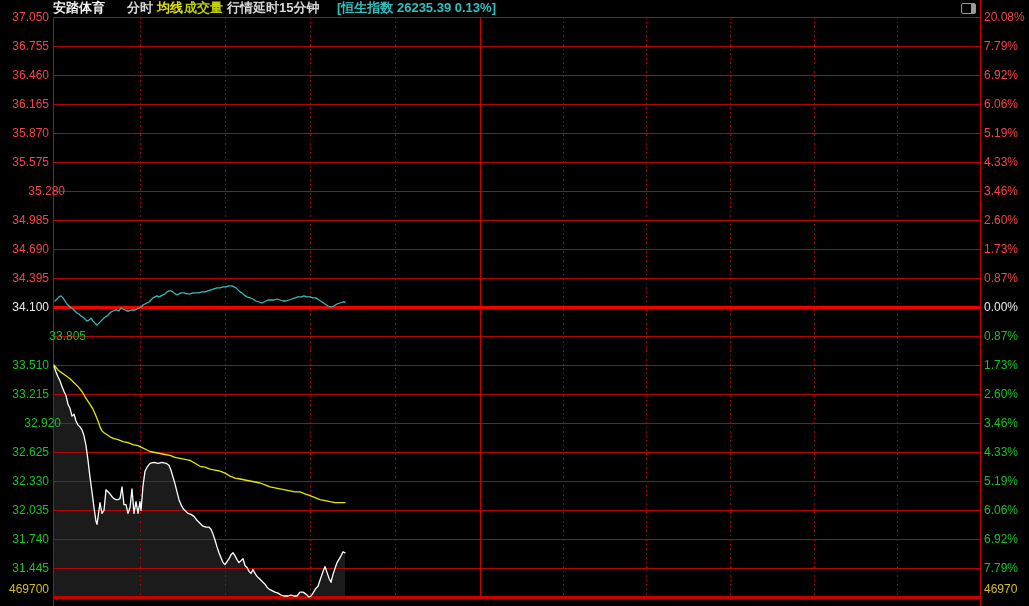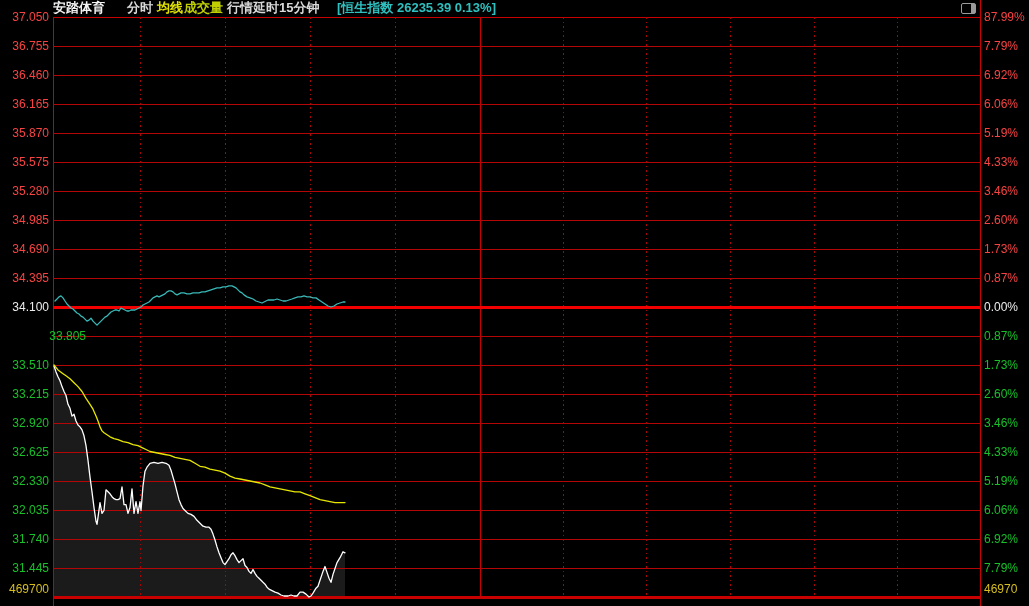--- a/index.html
+++ b/index.html
@@ -88,38 +88,38 @@
       <polyline points="55,301.0 57,299.0 59,296.9 61,295.9 63,297.9 65,301.0 67,304.0 69,306.0 71,308.0 73,309.0 75,311.0 77,313.0 79,314.0 81,316.1 83,317.1 85,319.1 87,321.1 89,320.1 91,318.1 93,321.1 95,323.1 97,325.1 99,323.1 101,321.1 103,319.1 105,317.1 107,316.1 109,314.0 111,312.0 113,311.0 115,310.0 117,310.0 119,311.0 121,308.0 123,309.0 125,310.0 127,311.0 129,311.0 131,310.0 133,310.0 135,310.0 137,309.0 139,308.0 141,307.0 143,305.0 145,304.0 147,303.0 149,302.0 151,300.0 153,297.9 155,296.9 157,295.9 159,296.9 161,295.9 163,294.9 165,293.9 167,291.9 169,290.9 171,290.9 173,291.9 175,293.9 177,294.9 179,293.9 181,292.9 184,292.9 187,293.9 190,293.9 193,292.9 196,292.9 199,292.9 202,291.9 205,291.9 208,290.9 211,289.9 214,288.9 217,287.9 220,287.9 223,286.9 226,286.9 229,285.9 232,285.9 234,286.9 236,287.9 238,289.9 240,291.9 242,292.9 244,294.9 247,296.9 250,297.9 253,299.0 256,301.0 259,302.0 262,303.0 264,302.0 266,301.0 268,300.0 271,300.0 274,300.0 277,299.0 280,300.0 283,301.0 286,301.0 289,300.0 292,299.0 295,297.9 298,296.9 301,296.9 304,295.9 307,296.9 310,296.9 313,297.9 316,297.9 319,300.0 322,302.0 325,304.0 328,306.0 331,307.0 334,306.0 337,304.0 340,303.0 343,302.0 345,302.0" fill="none" stroke="#3ab8b8" stroke-width="1.3" stroke-linejoin="round" stroke-linecap="round"></polyline>
     </svg>
 
   <div id="left-axis">
       <div class="axlabel left role-up" style="top: 9px;">37.050</div>
       <div class="axlabel left role-up" style="top: 38px;">36.755</div>
       <div class="axlabel left role-up" style="top: 67px;">36.460</div>
       <div class="axlabel left role-up" style="top: 96px;">36.165</div>
       <div class="axlabel left role-up" style="top: 125px;">35.870</div>
       <div class="axlabel left role-up" style="top: 154px;">35.575</div>
-      <div class="axlabel left role-up" style="top: 183px;">35.280</div>
+      <div class="axlabel left role-up" style="top: 183px; padding-left: 16px;">35.280</div>
       <div class="axlabel left role-up" style="top: 212px;">34.985</div>
       <div class="axlabel left role-up" style="top: 241px;">34.690</div>
       <div class="axlabel left role-up" style="top: 270px;">34.395</div>
       <div class="axlabel left role-flat" style="top: 299px;">34.100</div>
       <div class="axlabel left role-down" style="top: 328px; padding-left: 37px;">33.805</div>
       <div class="axlabel left role-down" style="top: 357px;">33.510</div>
       <div class="axlabel left role-down" style="top: 386px;">33.215</div>
-      <div class="axlabel left role-down" style="top: 415px;">32.920</div>
+      <div class="axlabel left role-down" style="top: 415px; margin-left: 12px;">32.920</div>
       <div class="axlabel left role-down" style="top: 444px;">32.625</div>
       <div class="axlabel left role-down" style="top: 473px;">32.330</div>
       <div class="axlabel left role-down" style="top: 502px;">32.035</div>
       <div class="axlabel left role-down" style="top: 531px;">31.740</div>
       <div class="axlabel left role-down" style="top: 560px;">31.445</div>
       <div class="axlabel left role-vol" style="top: 581px;">469700</div>
     </div>
   <div id="right-axis">
-      <div class="axlabel right role-up" style="top: 9px;">87.99%</div>
+      <div class="axlabel right role-up" style="top: 9px;">20.08%</div>
       <div class="axlabel right role-up" style="top: 38px;">7.79%</div>
       <div class="axlabel right role-up" style="top: 67px;">6.92%</div>
       <div class="axlabel right role-up" style="top: 96px;">6.06%</div>
       <div class="axlabel right role-up" style="top: 125px;">5.19%</div>
       <div class="axlabel right role-up" style="top: 154px;">4.33%</div>
       <div class="axlabel right role-up" style="top: 183px;">3.46%</div>
       <div class="axlabel right role-up" style="top: 212px;">2.60%</div>
       <div class="axlabel right role-up" style="top: 241px;">1.73%</div>
       <div class="axlabel right role-up" style="top: 270px;">0.87%</div>
       <div class="axlabel right role-flat" style="top: 299px;">0.00%</div>

